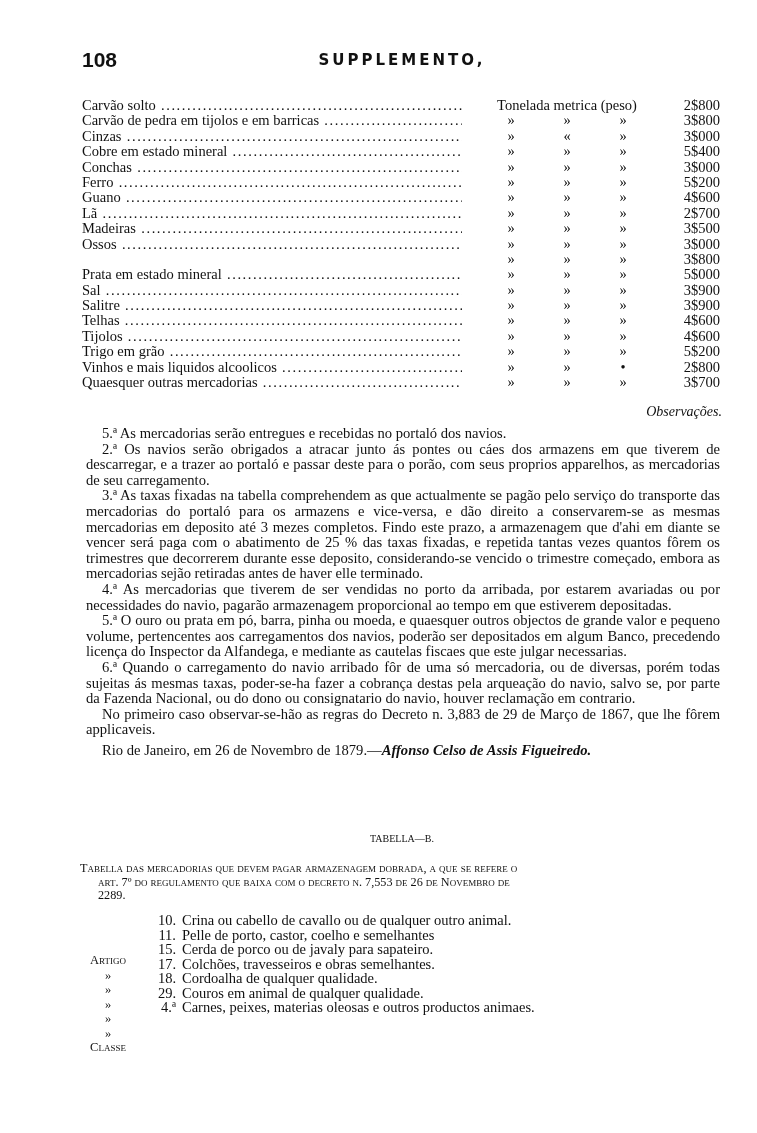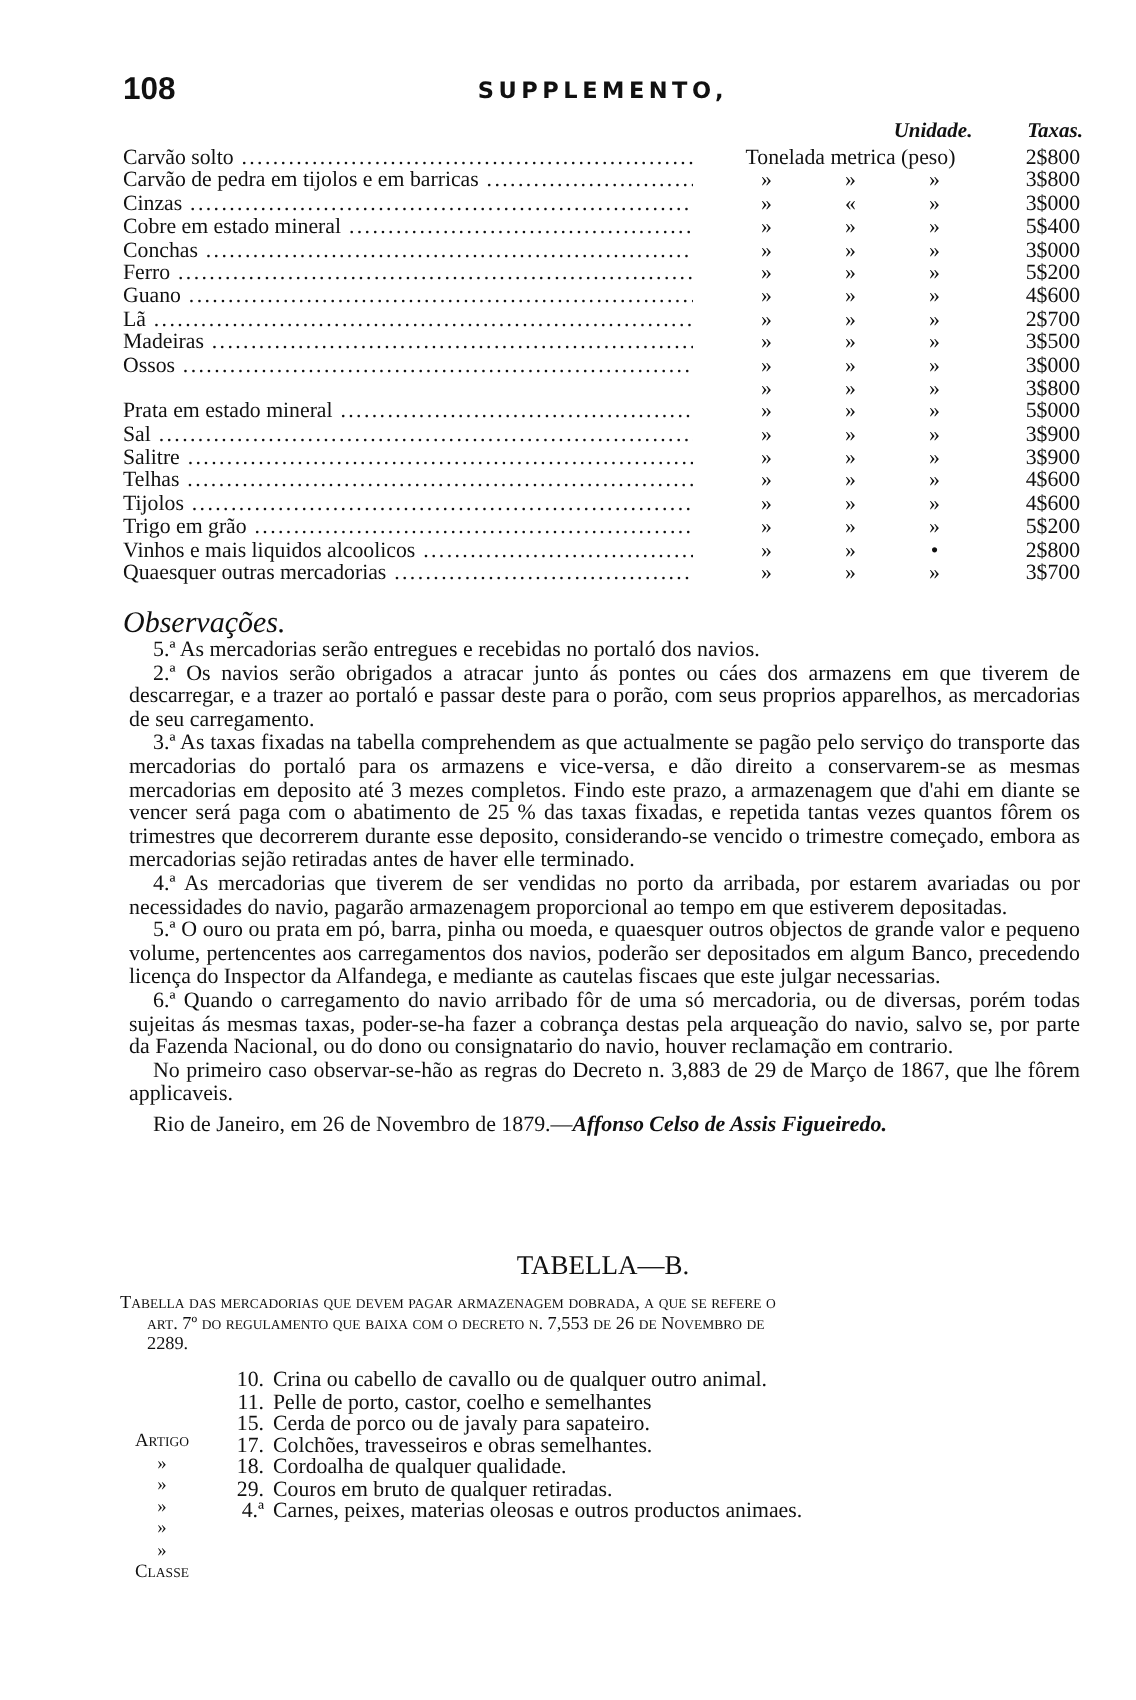--- a/index.html
+++ b/index.html
@@ -16,47 +16,43 @@
   .col-head-unit { position:absolute; left:455px; width:170px; text-align:center; font-weight:bold; }
   .col-head-tax { position:absolute; left:560px; width:80px; text-align:right; font-weight:bold; }
   .rates { position:absolute; top:98px; left:82px; width:640px; }
   .rate-row { position:relative; height:15.4px; font-size:14.5px; line-height:15.4px; white-space:nowrap; }
   .rate-name { position:absolute; left:0; width:380px; overflow:hidden; }
   .rate-name::after { content:" ........................................................................................................"; letter-spacing:1.6px; }
   .rate-unit { position:absolute; left:400px; width:170px; text-align:center; }
   .rate-unit span { display:inline-block; width:56px; text-align:center; }
   .rate-unit.full span { width:auto; }
   .rate-tax { position:absolute; left:560px; width:78px; text-align:right; }
-  .obs-title { position:absolute; top:404px; left:82px; width:640px; text-align:left; font-style:italic; font-size:20px; }
+  .obs-title { position:absolute; top:404px; left:82px; width:640px; text-align:right; font-style:italic; font-size:14px; }
   .obs { position:absolute; top:426px; left:86px; width:634px; font-size:14.6px; line-height:15.6px; text-align:justify; }
   .obs p { margin:0; text-indent:16px; }
   .obs p.sign { margin-top:5px; }
   .obs .sig { font-style:italic; font-weight:bold; }
-  .tab-title { position:absolute; top:833px; left:82px; width:640px; text-align:center; font-size:18px; }
+  .tab-title { position:absolute; top:833px; left:82px; width:640px; text-align:center; font-size:10px; }
   .tab-desc { position:absolute; top:862px; left:80px; width:645px; font-size:12.2px; line-height:13.5px; font-variant:small-caps; text-align:justify; }
   .tab-desc .cont { padding-left:18px; display:block; }
   .tab-list { position:absolute; top:913px; left:80px; width:620px; }
   .tab-row { position:relative; height:14.5px; font-size:14.5px; line-height:14.5px; white-space:nowrap; }
   .tab-label { position:absolute; left:0; width:56px; text-align:center; font-variant:small-caps; font-size:12.5px;margin-top:40px; }
   .tab-num { position:absolute; left:56px; width:40px; text-align:right; }
   .tab-text { position:absolute; left:102px; }
 </style>
 </head>
 <body>
 
 <div class="page">
   <div class="header">
     <div class="page-num">108</div>
     <div class="running-title">SUPPLEMENTO,</div>
   </div>
 
-  <div class="col-heads">
-    <div class="col-head-unit">Unidade.</div>
-    <div class="col-head-tax">Taxas.</div>
-  </div>
 
   <div class="rates" id="rates">
       <div class="rate-row">
         <div class="rate-name">Carvão solto</div>
         <div class="rate-unit full"><span>Tonelada metrica (peso)</span></div>
         <div class="rate-tax">2$800</div>
       </div>
       <div class="rate-row">
         <div class="rate-name">Carvão de pedra em tijolos e em barricas</div>
         <div class="rate-unit"><span>»</span><span>»</span><span>»</span></div>
@@ -188,21 +184,21 @@
         <div class="tab-text">Colchões, travesseiros e obras semelhantes.</div>
       </div>
       <div class="tab-row">
         <div class="tab-label">»</div>
         <div class="tab-num">18.</div>
         <div class="tab-text">Cordoalha de qualquer qualidade.</div>
       </div>
       <div class="tab-row">
         <div class="tab-label">»</div>
         <div class="tab-num">29.</div>
-        <div class="tab-text">Couros em bruto de qualquer retiradas.</div>
+        <div class="tab-text">Couros em animal de qualquer qualidade.</div>
       </div>
       <div class="tab-row">
         <div class="tab-label">Classe</div>
         <div class="tab-num">4.ª</div>
         <div class="tab-text">Carnes, peixes, materias oleosas e outros productos animaes.</div>
       </div>
     </div>
 </div>
 
 </body></html>

